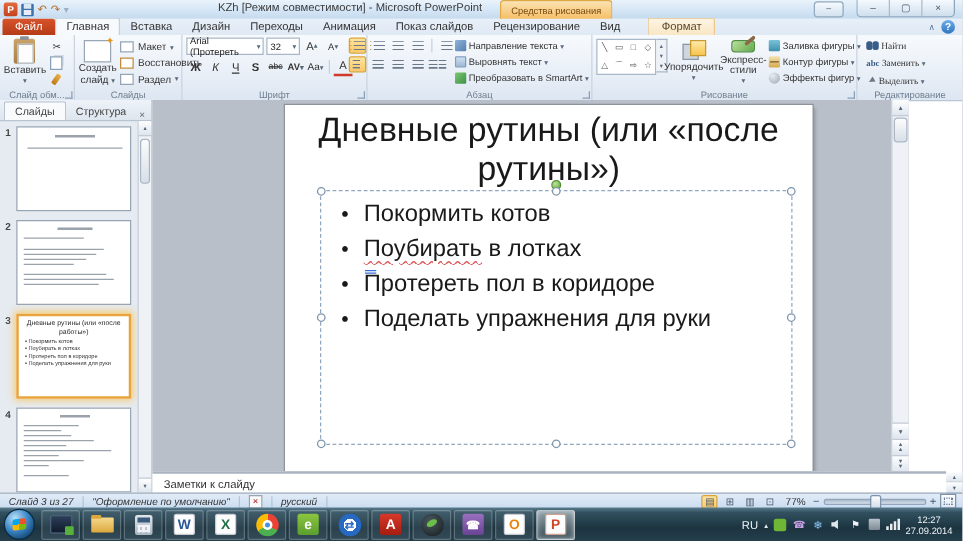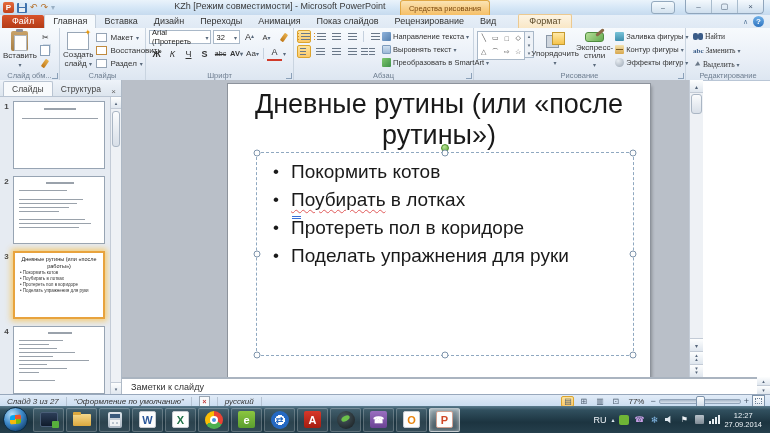--- a/index.html
+++ b/index.html
@@ -74,21 +74,21 @@
   .vsep{width:1px;height:11px;background:#c5d1de;margin:0 2px;}
   
   .pbtn{width:14px;height:13px;display:flex;align-items:center;justify-content:center;}
   .hl{background:linear-gradient(#fde49d,#fbc96a);border:1px solid #dca42e;border-radius:2px;box-sizing:border-box;}
   .lines{width:9px;height:7px;background:repeating-linear-gradient(#6a7888 0 1px,transparent 1px 3px);}
   .lines.bul{position:relative;margin-left:3px;}
   .lines.bul::before{content:"";position:absolute;left:-3px;top:0;width:1px;height:7px;
     background:repeating-linear-gradient(#d88c2a 0 1px,transparent 1px 3px);}
   .al{width:9px;height:7px;}
   .al-l{background:repeating-linear-gradient(#6a7888 0 1px,transparent 1px 3px);-webkit-mask:linear-gradient(90deg,#000 70%,transparent 70%);}
-  .parcols{display:flex;}
+  .parcols{display:flex;justify-content:flex-end;}
   .labbtn{display:flex;align-items:center;gap:2px;font-size:7.5px;color:#333;height:13px;white-space:nowrap;}
   .li{width:9px;height:9px;border-radius:1px;flex:none;}
   .li-dir{background:linear-gradient(135deg,#8fb3dc,#5580ae);}
   .li-align{background:linear-gradient(#cfe0f0,#9cb8d6);border:1px solid #7e9cbd;box-sizing:border-box;}
   .li-smart{background:linear-gradient(135deg,#7ec86e,#3e9048);}
   
   .shapesbox{width:46px;height:27px;background:#fff;border:1px solid #a9b8c8;display:grid;
     grid-template-columns:repeat(4,1fr);font-size:7px;color:#555;align-items:center;justify-items:center;}
   .shapescroll{width:9px;height:27px;border:1px solid #a9b8c8;border-left:none;display:flex;flex-direction:column;
     font-size:5px;color:#5a6a7c;align-items:center;justify-content:space-between;padding:1px 0;box-sizing:border-box;background:#eef2f7;}
@@ -125,21 +125,21 @@
   .mline{position:absolute;height:1.5px;background:#9aa2ab;}
   .t3title{font-size:5.5px;line-height:6.5px;text-align:center;color:#222;padding:3px 4px 1px;}
   .t3bul{font-size:4.5px;line-height:6px;color:#333;padding-left:5px;}
   .pscroll{position:absolute;right:0;top:17px;bottom:0;width:10px;background:#eef1f5;border-left:1px solid #c3cbd6;}
   .sarrow{width:10px;height:11px;display:flex;align-items:center;justify-content:center;font-size:5px;color:#55657a;
     background:linear-gradient(#fdfefe,#dfe6ee);border-bottom:1px solid #c3cbd6;}
   .sarrow.bottom{position:absolute;bottom:0;border-top:1px solid #c3cbd6;border-bottom:none;}
   .sthumb{position:absolute;left:1px;right:1px;top:14px;height:34px;background:linear-gradient(#fbfcfd,#d8dfe8);
     border:1px solid #aab6c4;border-radius:3px;}
   
-  .editor{position:absolute;left:122px;top:80px;width:581px;height:297px;background:#b9bfc8;overflow:hidden;}
+  .editor{position:absolute;left:122px;top:80px;width:581px;height:297px;background:#b9bfc8;overflow:hidden;padding-left:24px;}
   .slide{position:absolute;left:106px;top:4px;width:422px;height:293px;background:#fff;
     box-shadow:0 0 0 1px #8d939c,2px 2px 3px rgba(0,0,0,.25);}
   .stitle{margin-top:5px;text-align:center;font-size:27px;line-height:31px;color:#191919;}
   .placeholder{position:absolute;left:28px;top:68px;width:378px;height:204px;border:1px dashed #8fa8c0;box-sizing:border-box;}
   .handle{position:absolute;width:7px;height:7px;border-radius:50%;background:#fdfdfd;border:1px solid #7d93ab;
     box-sizing:border-box;transform:translate(-50%,-50%);}
   .rotate{position:absolute;left:50%;top:-5px;transform:translate(-50%,-50%);width:8px;height:8px;border-radius:50%;
     background:radial-gradient(circle at 35% 30%,#b9e49a,#5ea832);border:1px solid #4c8c2a;box-sizing:border-box;}
   .bullets{position:absolute;left:0;top:5px;right:0;font-size:19px;line-height:28px;color:#1a1a1a;}
   .brow{display:flex;padding-left:16px;}

